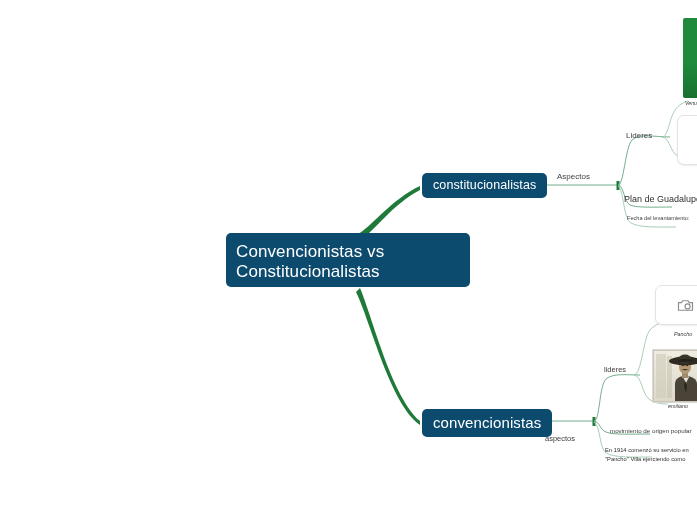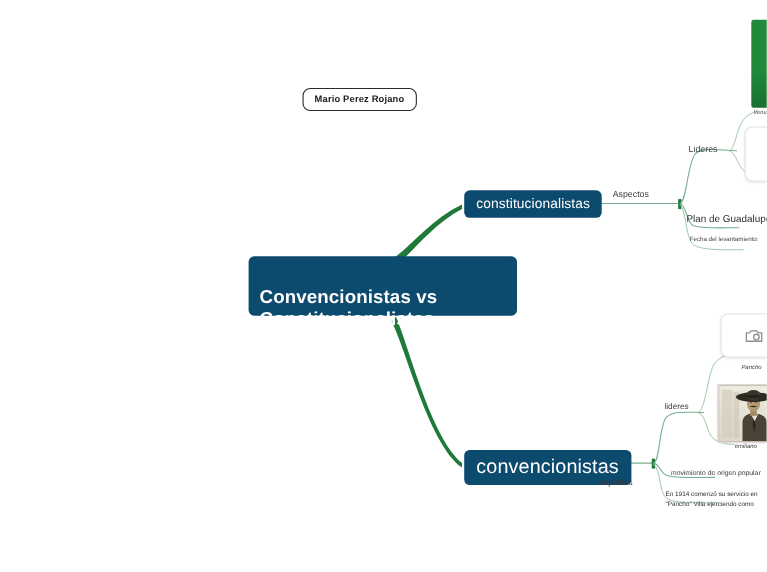--- a/index.html
+++ b/index.html
@@ -51,39 +51,38 @@
     background: #0c4a6e;
     border-radius: 5px;
     color: #ffffff;
     white-space: pre;
   }
   .node-root {
     left: 226px;
     top: 233px;
     width: 244px;
     height: 54px;
-    padding: 27px 0 0 10px;
+    padding: 9px 0 0 10px;
     box-sizing: border-box;
     font-size: 17px;
     line-height: 1.17;
     letter-spacing: 0.1px;
-    font-weight: bold;
   }
   .node-constitucionalistas {
     left: 422px;
     top: 173px;
     padding: 5px 11px 6px 11px;
     font-size: 12.5px;
     letter-spacing: 0.1px;
   }
   .node-convencionistas {
     left: 422px;
     top: 409px;
     padding: 5px 11px 6px 11px;
-    font-size: 18px;
+    font-size: 15px;
     letter-spacing: 0.1px;
   }
 
   
   .edge-label {
     position: absolute;
     font-size: 8px;
     color: #3d3d3d;
     white-space: nowrap;
   }
@@ -211,21 +210,20 @@
     <path d="M 594 421 C 600 421 599 386 606 379 C 613 373 626 375 640 375" stroke="#74ae8d" stroke-width="1" fill="none"></path>
 
     <path d="M 594 421 C 600 422 600 430 606 432 C 613 435 630 434 650 434" stroke="#74ae8d" stroke-width="1" fill="none"></path>
 
     <path d="M 594 422 C 601 427 599 448 606 453 C 614 458 634 457 652 457" stroke="#9ec7ae" stroke-width="0.9" fill="none"></path>
 
     <path d="M 634 375 C 642 374 643 338 650 330 C 655 324 662 322 670 321" stroke="#9ec7ae" stroke-width="0.9" fill="none"></path>
     <path d="M 634 375 C 642 376 642 394 649 399 C 654 403 661 404 668 404" stroke="#9ec7ae" stroke-width="0.9" fill="none"></path>
   </svg>
 
-  <div class="author-chip">Mario Perez Rojano</div>
 
   <div class="blue-node node-root">Convencionistas vs
 Constitucionalistas</div>
 
   <div class="blue-node node-constitucionalistas">constitucionalistas</div>
 
   <div class="blue-node node-convencionistas">convencionistas</div>
 
   <div class="edge-label lbl-aspectos-top">Aspectos</div>
 

